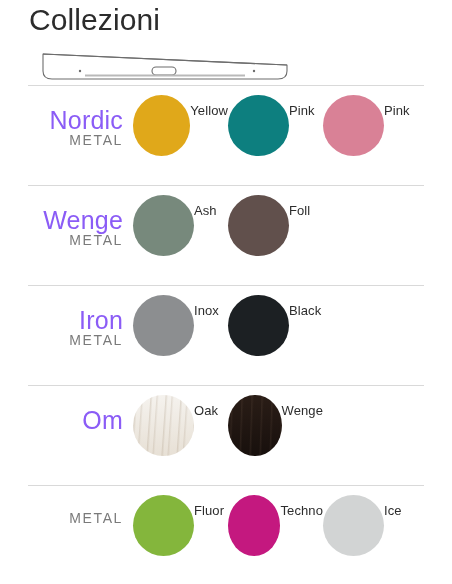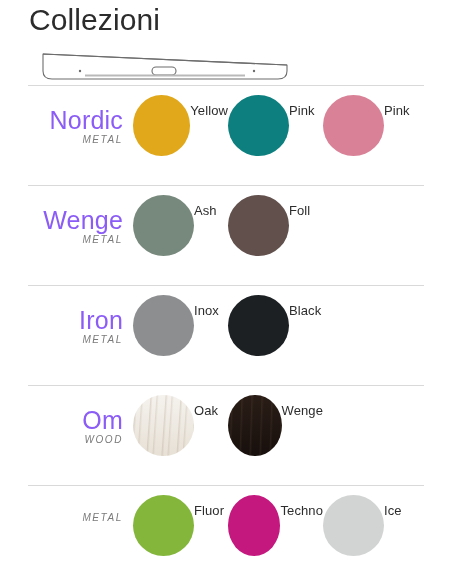--- a/index.html
+++ b/index.html
@@ -68,27 +68,26 @@
   }
   .row-name-title {
     font-size: 25px;
     font-weight: 400;
     color: #8b5cf6;
     line-height: 22px;
     letter-spacing: 0.2px;
     display: block;
   }
   .row-name-material {
-    font-size: 10px;
+    font-size: 14px;
     letter-spacing: 1.6px;
     color: #7a7a7a;
     line-height: 14px;
     display: block;
     padding-top: 2px;
-    font-style: italic;
   }
 
   .swatches {
     display: flex;
     flex: 1 1 auto;
     padding-top: 9px;
   }
 
   .swatch-cell {
     width: 95px;
@@ -209,21 +208,20 @@
         <div class="swatch-cell">
           <span class="swatch-dot" style="background-color: rgb(28, 32, 35);"></span>
           <span class="swatch-label">Black</span>
         </div>
       </div>
     </div>
 
     <div class="collection-row">
       <div class="row-name">
         <span class="row-name-title">Om</span>
-        <span class="row-name-material">WOOD</span>
       </div>
       <div class="swatches">
         <div class="swatch-cell">
           <span class="swatch-dot oak-grain" style="background-color: rgb(237, 232, 224);"></span>
           <span class="swatch-label">Oak</span>
         </div>
         <div class="swatch-cell">
           <span class="swatch-dot wenge-grain" style="background-color: rgb(30, 20, 16);"></span>
           <span class="swatch-label">Wenge</span>
         </div>

